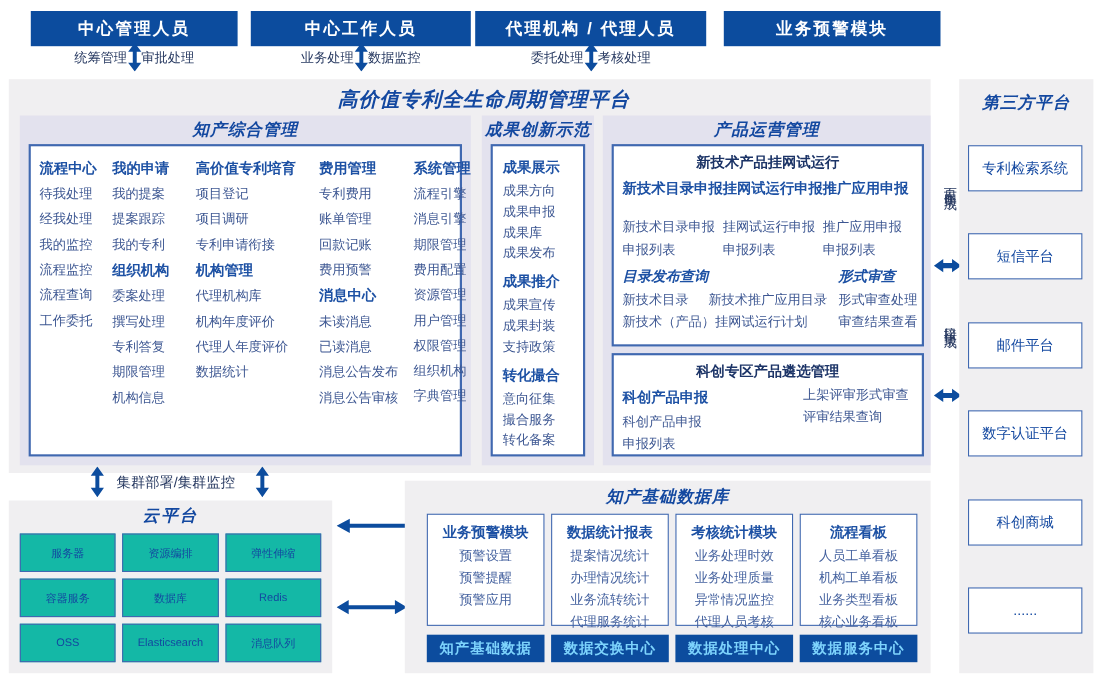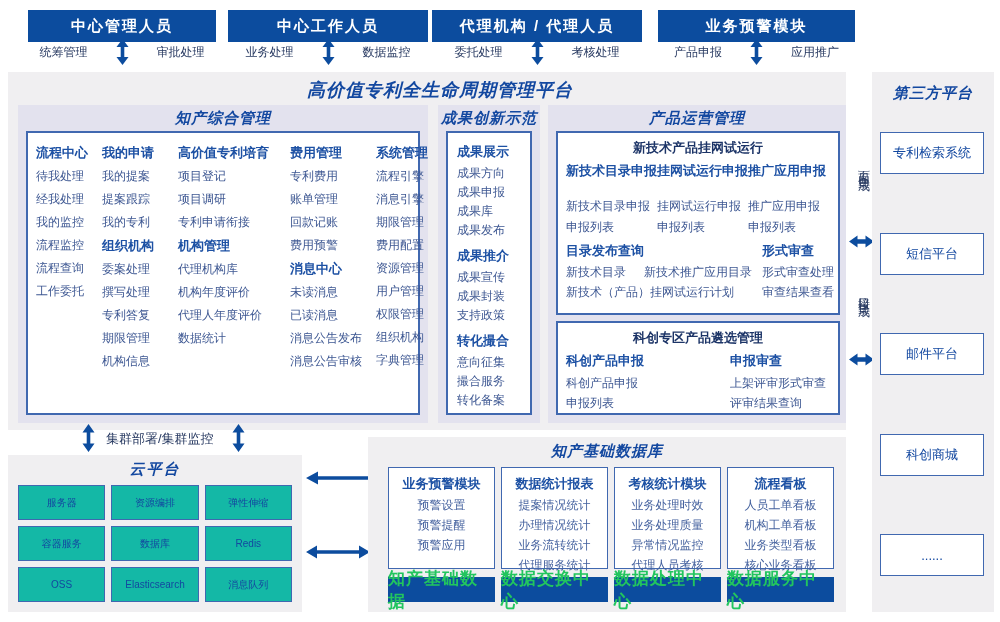--- a/index.html
+++ b/index.html
@@ -27,21 +27,21 @@
   .role-group:nth-child(1){left:28px;width:188px;}
   .role-group:nth-child(2){left:228px;width:200px;}
   .role-group:nth-child(3){left:432px;width:210px;}
   .role-group:nth-child(4){left:658px;width:197px;}
   .role-bar{
     height:32px;background:var(--bar-blue);color:#fff;
     font-size:15px;font-weight:bold;letter-spacing:2px;
     display:flex;align-items:center;justify-content:center;
   }
   .role-sub{
-    height:20px;display:flex;align-items:center;justify-content:center;gap:28px;
+    height:20px;display:flex;align-items:center;justify-content:center;gap:0;
   }
   .sub-label{font-size:12px;color:var(--navy);}
 
   
   .platform{position:absolute;left:8px;top:72px;width:838px;height:358px;background:var(--gray);}
   .platform-title{
     position:absolute;left:0;right:0;top:6px;text-align:center;padding-left:26px;
     font-size:18px;font-weight:bold;font-style:italic;color:var(--title-blue);letter-spacing:1px;
   }
   .section{position:absolute;top:33px;height:318px;background:var(--lav);}
@@ -74,21 +74,21 @@
   .cp-box2{top:216px;height:94px;}
   .cp-box-title{
     text-align:center;font-size:13px;font-weight:bold;color:#1c3467;padding-top:6px;line-height:18px;
   }
   .cp-cols{display:flex;padding:2px 0 0 8px;}
   .cp-cols .group-header{white-space:normal;font-size:13px;line-height:17px;padding:3px 0 2px;min-height:37px;}
   .cp-cols .item{line-height:21px;}
   .cp-bottom{display:flex;padding:0 0 0 8px;}
   .cp-catalog{width:196px;}
   .cp-review{flex:1;}
-  .cp-bottom .group-header{font-size:13px;line-height:22px;margin-top:2px;}
+  .cp-bottom .group-header{font-size:13px;line-height:22px;margin-top:2px;font-style:italic;}
   .cat-row1{display:flex;gap:18px;}
   .cp-bottom .item{line-height:20px;}
   .cp2-cols{display:flex;padding:2px 0 0 8px;gap:34px;}
   .cp2-cols .group-header{font-size:13px;line-height:24px;}
   .cp2-cols .item{line-height:20px;}
 
   
   .integration-label{
     position:absolute;left:855px;writing-mode:vertical-rl;font-size:12px;color:var(--navy);letter-spacing:3px;
   }
@@ -149,21 +149,21 @@
     color:var(--title-blue);letter-spacing:1px;
   }
   .db-modules{position:absolute;left:20px;right:12px;top:30px;height:102px;display:flex;gap:6px;}
   .db-module{
     flex:1;background:#fff;border:1.5px solid var(--border-blue);text-align:center;padding-top:5px;
   }
   .db-module .group-header{font-size:13px;line-height:22px;}
   .db-module .item{line-height:20px;color:#45629f;}
   .db-bars{position:absolute;left:20px;right:12px;top:140px;height:25px;display:flex;gap:6px;}
   .db-bar{
-    flex:1;background:var(--bar-blue);color:#22c55e;font-size:17px;font-weight:bold;letter-spacing:1px;
+    flex:1;background:var(--bar-blue);color:#7dd3fc;font-size:13px;font-weight:bold;letter-spacing:1px;
     display:flex;align-items:center;justify-content:center;
   }
 </style>
 </head>
 <body>
 
 <div class="top-roles">
 
 <div class="role-group">
     <div class="role-bar">中心管理人员</div>
@@ -190,27 +190,20 @@
     <div class="role-sub">
       <span class="sub-label">委托处理</span>
       <svg class="arrow" width="13" height="26" viewBox="0 0 13 26">
           <path d="M6.5 0 L12.5 8 L8.3 8 L8.3 18 L12.5 18 L6.5 26 L0.5 18 L4.7 18 L4.7 8 L0.5 8 Z"></path>
         </svg>
       <span class="sub-label">考核处理</span>
     </div>
   </div>
     <div class="role-group">
     <div class="role-bar">业务预警模块</div>
-    <div class="role-sub">
-      <span class="sub-label">产品申报</span>
-      <svg class="arrow" width="13" height="26" viewBox="0 0 13 26">
-          <path d="M6.5 0 L12.5 8 L8.3 8 L8.3 18 L12.5 18 L6.5 26 L0.5 18 L4.7 18 L4.7 8 L0.5 8 Z"></path>
-        </svg>
-      <span class="sub-label">应用推广</span>
-    </div>
   </div>
   </div>
 
 <div class="platform">
   <div class="platform-title">高价值专利全生命周期管理平台</div>
 
   <div class="section sec-zh">
     <div class="section-title">知产综合管理</div>
     <div class="white-box">
       <div class="zh-cols">
@@ -426,21 +419,20 @@
 
       <div>
           <div class="group-header">科创产品申报</div>
           <div>
 
           <div class="item">科创产品申报</div>
               <div class="item">申报列表</div>
             </div>
         </div>
           <div>
-          <div class="group-header">申报审查</div>
           <div>
 
           <div class="item">上架评审形式审查</div>
               <div class="item">评审结果查询</div>
             </div>
         </div>
         </div>
     </div>
   </div>
 </div>
@@ -459,20 +451,21 @@
     <path d="M0 7.5 L8.5 1.5 L8.5 5.2 L16.5 5.2 L16.5 1.5 L25 7.5 L16.5 13.5 L16.5 9.8 L8.5 9.8 L8.5 13.5 Z"></path>
   </svg>
 
 <div class="third-party">
   <div class="tp-title">第三方平台</div>
   <div class="tp-boxes">
 
   <div class="tp-box">专利检索系统</div>
       <div class="tp-box">短信平台</div>
       <div class="tp-box">邮件平台</div>
+      <div class="tp-box">数字认证平台</div>
       <div class="tp-box">科创商城</div>
       <div class="tp-box">......</div>
     </div>
 </div>
 
 <div class="cluster-row">
   <svg class="arrow cluster-arrow cluster-arrow1" width="13" height="28" viewBox="0 0 13 28">
       <path d="M6.5 0 L12.5 8.5 L8.3 8.5 L8.3 19.5 L12.5 19.5 L6.5 28 L0.5 19.5 L4.7 19.5 L4.7 8.5 L0.5 8.5 Z"></path>
     </svg>
   <span class="cluster-label">集群部署/集群监控</span>

